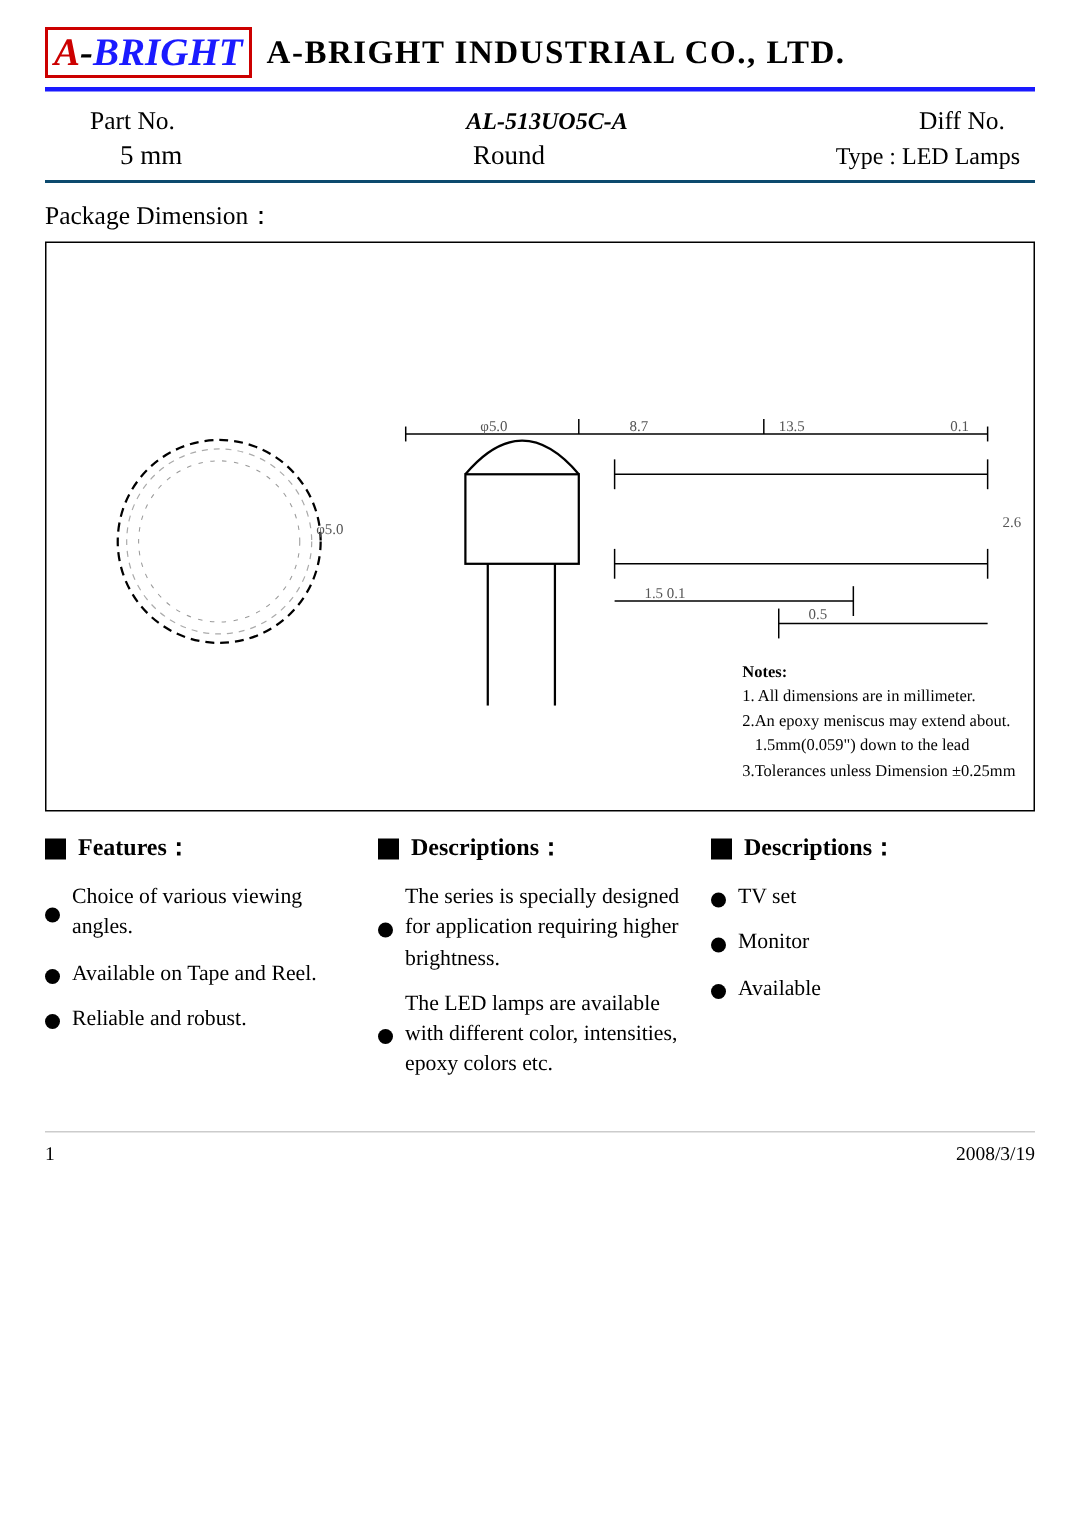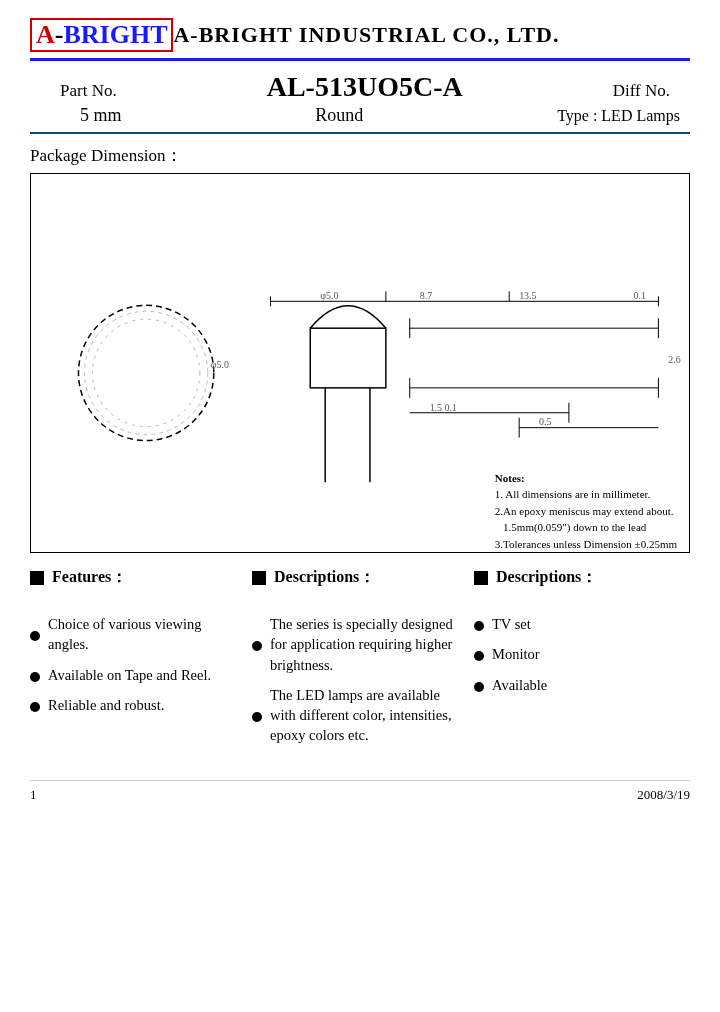--- a/index.html
+++ b/index.html
@@ -17,20 +17,22 @@
     .header {
       display: flex;
       align-items: center;
       padding-bottom: 6px;
       border-bottom: 3px solid #1a1aff;
       margin-bottom: 10px;
     }
     .logo-abright {
       font-size: 26px;
       font-weight: 900;
+      font-style: italic;
+      margin-right: 10px;
       border: 2px solid #cc0000;
       padding: 0 4px;
       text-align: center;
     }
     .logo-a { color: #cc0000; }
     .logo-bright { color: #1a1aff; }
     .logo-dash { color: #000; }
     .company-name {
       font-size: 22px;
       font-weight: bold;
@@ -70,21 +72,21 @@
       height: 380px;
       position: relative;
       margin-bottom: 14px;
       overflow: hidden;
       text-decoration: underline;
     }
 
     
     .diagram-notes {
       position: absolute;
-      bottom: 0;
+      bottom: 18px;
       right: 12px;
       font-size: 11px;
       line-height: 1.5;
     }
 
     
     .diagram-svg {
       position: absolute;
       top: 0; left: 0;
       width: 100%; height: 100%;
@@ -100,21 +102,21 @@
       flex: 1;
       padding: 0 6px;
     }
     .col:first-child { padding-left: 0; }
 
     .col-header {
       display: flex;
       align-items: center;
       font-size: 16px;
       font-weight: bold;
-      margin-bottom: 26px;
+      margin-bottom: 12px;
     }
     .col-header .square-bullet {
       display: inline-block;
       width: 14px;
       height: 14px;
       background: #000;
       margin-right: 8px;
       flex-shrink: 0;
     }
 
@@ -153,21 +155,21 @@
 <div class="header">
   <span class="logo-abright">
     <span class="logo-a">A</span><span class="logo-dash">-</span><span class="logo-bright">BRIGHT</span>
   </span>
   <span class="company-name">A-BRIGHT INDUSTRIAL CO., LTD.</span>
 </div>
 
 <div class="part-info">
   <div class="part-row part-row-1">
     <span style="margin-left:30px;">Part No.</span>
-    <span style="font-weight:bold;font-size:28px;">AL-513UO5C-A</span>
+    <span style="font-weight:bold;font-size:16px;font-style:italic;">AL-513UO5C-A</span>
     <span style="margin-right:20px;">Diff No.</span>
   </div>
   <div class="part-row part-row-2">
     <span style="margin-left:50px;font-size:18px;">5 mm</span>
     <span style="font-size:18px;">Round</span>
     <span style="margin-right:10px;font-size:16px;">Type : LED Lamps</span>
   </div>
 </div>
 
 <div class="section-title">Package Dimension：</div>

